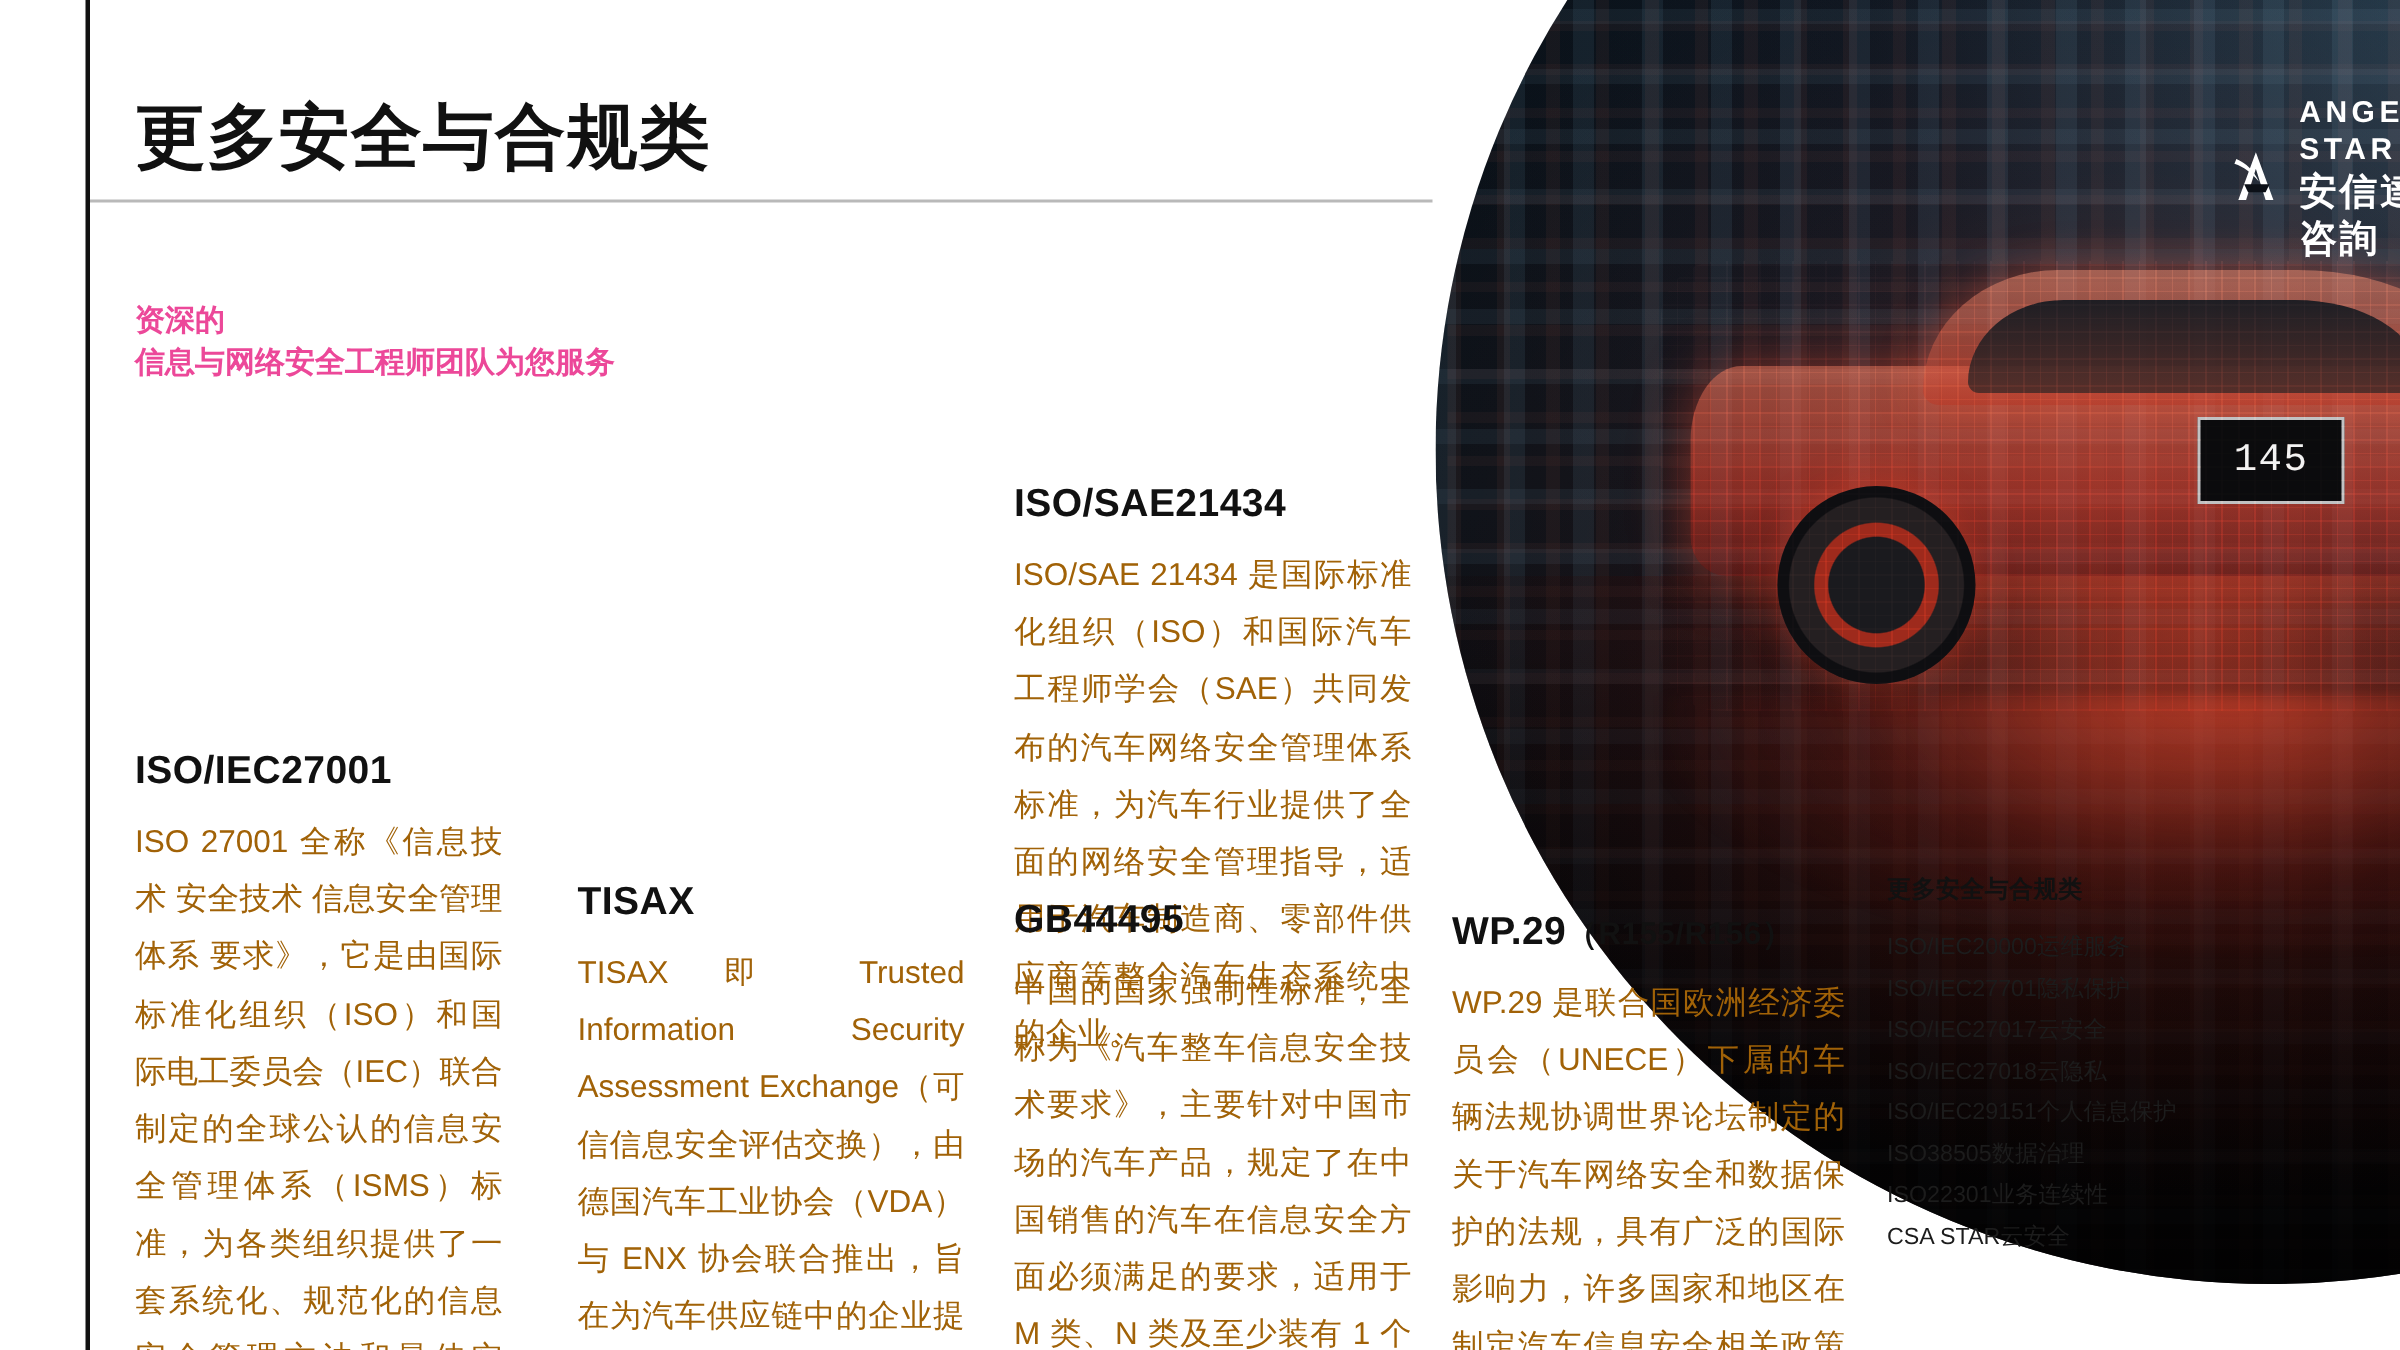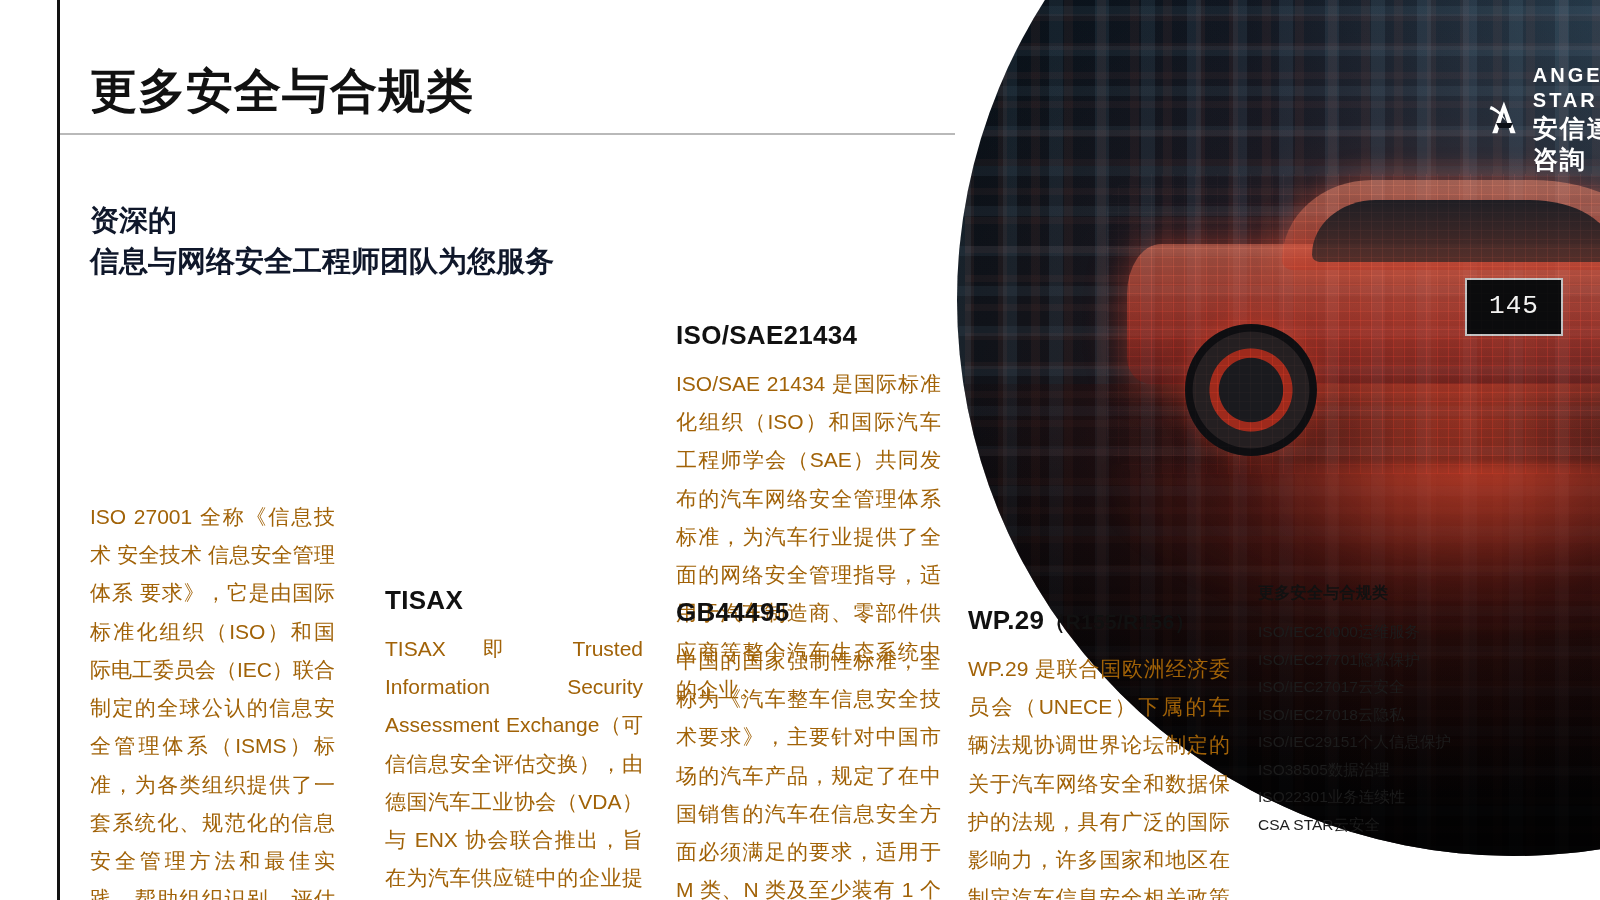--- a/index.html
+++ b/index.html
@@ -44,24 +44,24 @@
     width: 895px;
     height: 2px;
     background: #b9b9b9;
   }
 
   
   .subtitle {
     position: absolute;
     left: 90px;
     top: 200px;
-    font-size: 29px;
+    font-size: 20px;
     font-weight: bold;
     line-height: 1.42;
-    color: #0f172a;
+    color: #ec4899;
   }
 
   
   .hero-clip {
     position: absolute;
     left: 957px;
     top: -256px;
     width: 1112px;
     height: 1112px;
     border-radius: 50%;
@@ -276,20 +276,21 @@
     <path d="M14 36 L40 36 L36 44 L18 44 Z" fill="#0c1017"></path>
     <path d="M6 10 C16 14 24 22 29 33 C22 25 14 18 4 15 Z" fill="#ffffff"></path>
   </svg>
   <div class="logo-text">
     <div class="logo-en">ANGEL STAR</div>
     <div class="logo-cn">安信達咨詢</div>
   </div>
 </div>
 
 <div class="card" id="card-27001">
+  <h3>ISO/IEC27001</h3>
   <p>ISO 27001 全称《信息技术 安全技术 信息安全管理体系 要求》，它是由国际标准化组织（ISO）和国际电工委员会（IEC）联合制定的全球公认的信息安全管理体系（ISMS）标准，为各类组织提供了一套系统化、规范化的信息安全管理方法和最佳实践，帮助组织识别、评估和控制信息安全风险，保护信息资产的保密性、完整性和可用性。</p>
 </div>
 
 <div class="card" id="card-tisax">
   <h3>TISAX</h3>
   <p>TISAX 即 Trusted Information Security Assessment Exchange（可信信息安全评估交换），由德国汽车工业协会（VDA）与 ENX 协会联合推出，旨在为汽车供应链中的企业提供统一的信息安全评估框架。</p>
 </div>
 
 <div class="card" id="card-21434">
   <h3>ISO/SAE21434</h3>

